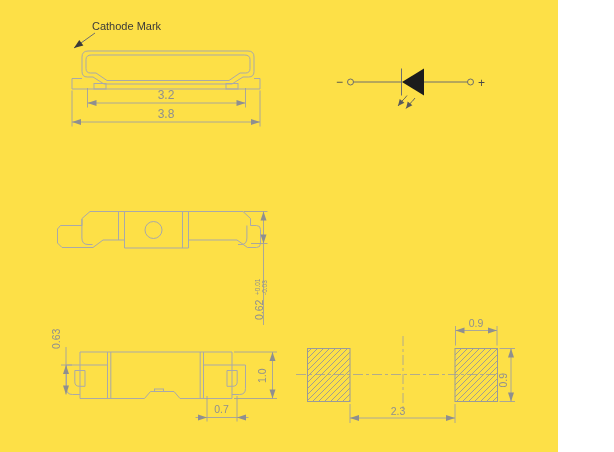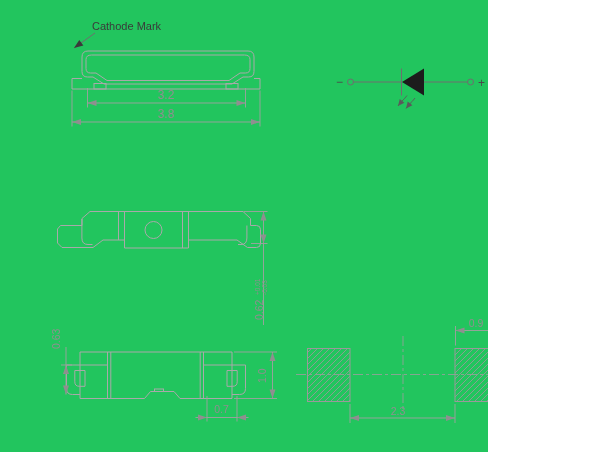--- a/index.html
+++ b/index.html
@@ -1,16 +1,16 @@
 <!DOCTYPE html>
 <html><head>
 <meta charset="utf-8">
 <style>
   html,body{margin:0;padding:0;background:#ffffff;}
-  .stage{position:relative;width:488px;height:452px;background:#22c55e;overflow:hidden;
+  .stage{position:relative;width:558px;height:452px;background:#fde047;overflow:hidden;
          font-family:"Liberation Sans", sans-serif;text-align:center;}
   svg{display:block;}
   .outline{fill:none;stroke:#a9a9a9;stroke-width:1;}
   .dimline{fill:none;stroke:#a0a0a0;stroke-width:0.9;}
   .dimtext{fill:#8f8f8f;font-size:12px;font-family:"Liberation Sans",sans-serif;}
   .dimtext-s{fill:#8f8f8f;font-size:10.5px;font-family:"Liberation Sans",sans-serif;}
   .toltext{fill:#8f8f8f;font-size:6.5px;font-family:"Liberation Sans",sans-serif;}
   .labeltext{fill:#3a3a3a;font-size:11px;font-family:"Liberation Sans",sans-serif;}
   .symline{fill:none;stroke:#6e6e6e;stroke-width:1;}
   .symtext{fill:#4a4a4a;font-size:12px;font-family:"Liberation Sans",sans-serif;}

